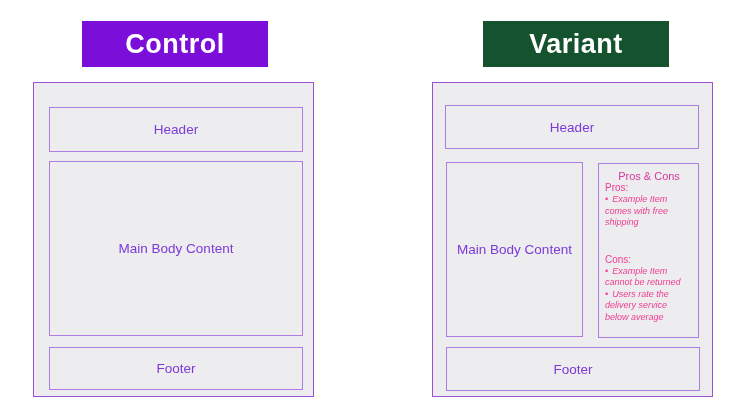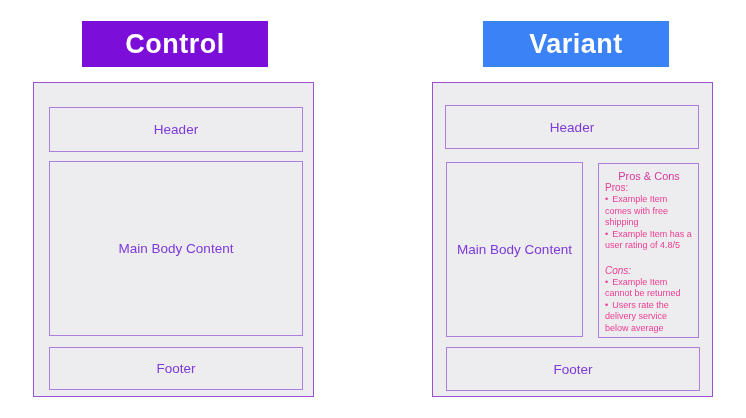--- a/index.html
+++ b/index.html
@@ -21,21 +21,21 @@
     height: 46px;
     display: flex;
     align-items: center;
     justify-content: center;
     color: #ffffff;
     font-size: 27px;
     font-weight: bold;
     letter-spacing: 0.5px;
   }
   .banner.control { left: 82px; background: #7b0ed9; }
-  .banner.variant { left: 483px; background: #3b82f6; }
+  .banner.variant { left: 483px; background: #14532d; }
 
   .wireframe {
     position: absolute;
     top: 82px;
     width: 281px;
     height: 315px;
     background: #edecee;
     border: 1px solid #9b51d6;
   }
   .wireframe.control { left: 33px; }
@@ -68,25 +68,26 @@
     text-align: center;
     color: #d6399f;
     font-size: 11px;
     margin-bottom: 0;
   }
   .pc-heading {
     color: #ee3d92;
     font-size: 10px;
     line-height: 12px;
   }
-  .pc-heading.cons { margin-top: 13px; font-style: italic; }
+  .pc-heading.cons { margin-top: 25px; }
   .pc-item {
     color: #ee3d92;
     font-size: 9px;
     line-height: 11.5px;
+    font-style: italic;
   }
   .pc-item .bullet {
     display: inline-block;
     margin-right: 4px;
     color: #ee3d92;
   }
 </style>
 </head>
 <body>
 
@@ -106,23 +107,20 @@
     <div class="wf-box header-box">Header</div>
     <div class="wf-box main-box">Main Body Content</div>
 
     <div class="wf-box pros-box">
       <div class="pros-title">Pros &amp; Cons</div>
 
       <div class="pc-heading">Pros:</div>
       <div class="pc-item">
         <span class="bullet">•</span><span>Example Item comes with free shipping</span>
       </div>
-      <div class="pc-item">
-        <span class="bullet">•</span><span>Example Item has a user rating of 4.8/5</span>
-      </div>
 
       <div class="pc-heading cons">Cons:</div>
       <div class="pc-item">
         <span class="bullet">•</span><span>Example Item cannot be returned</span>
       </div>
       <div class="pc-item">
         <span class="bullet">•</span><span>Users rate the delivery service below average</span>
       </div>
     </div>
 

